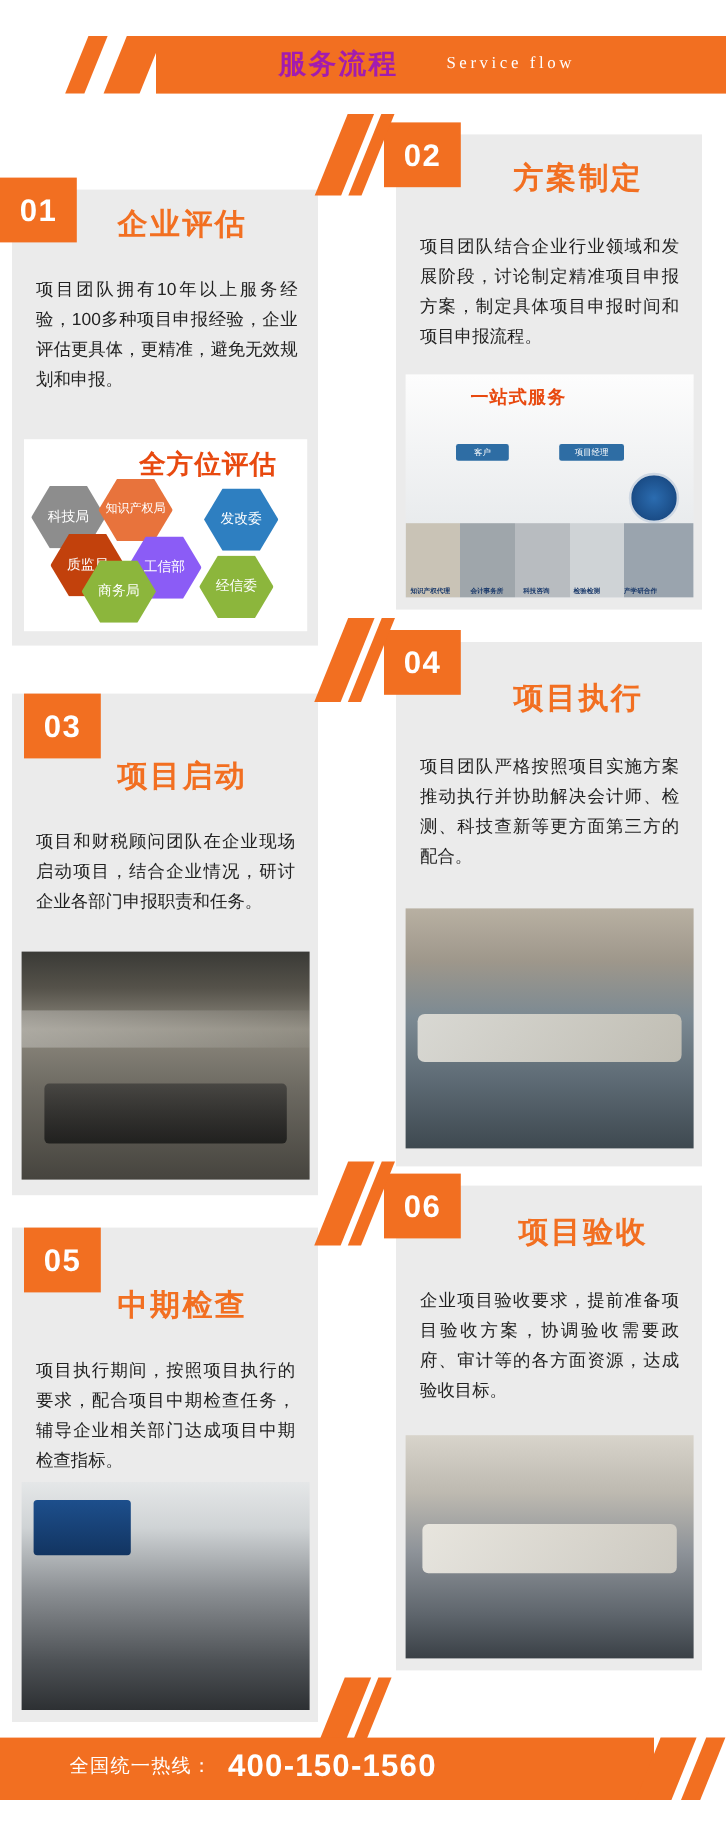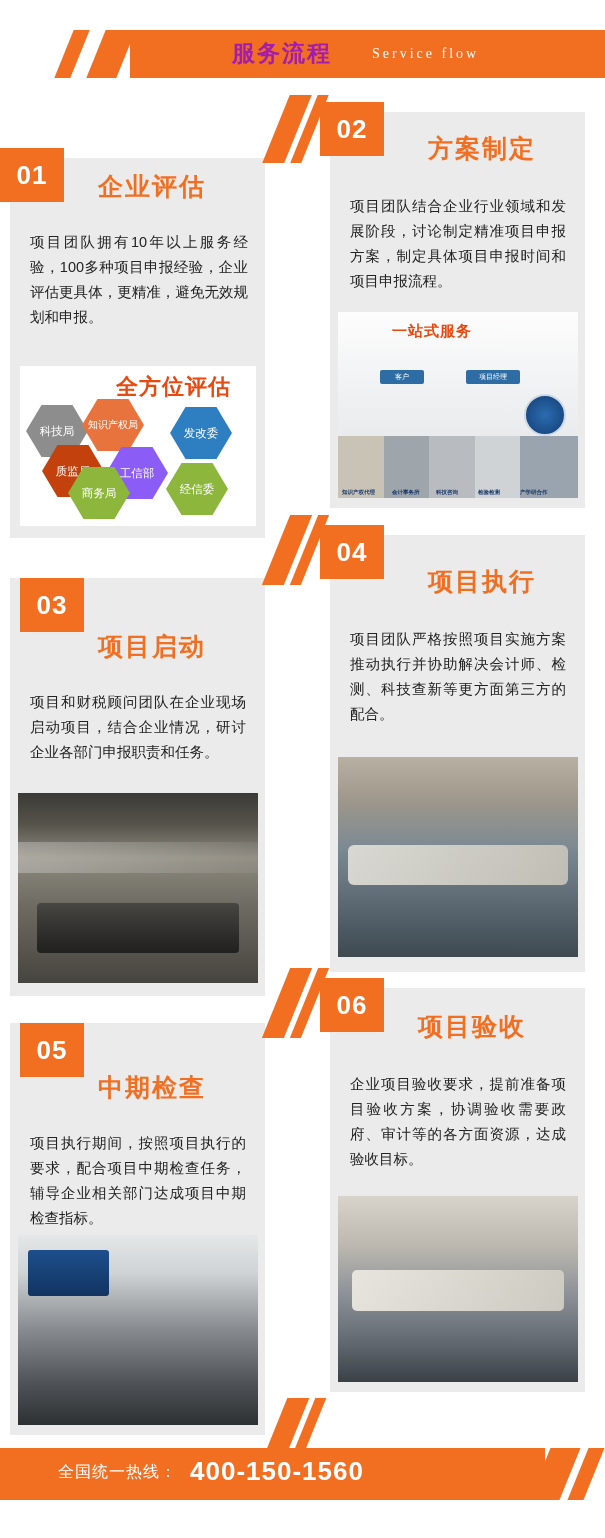--- a/index.html
+++ b/index.html
@@ -224,21 +224,21 @@
       linear-gradient(180deg,#e5e7e8 0%,#cfd3d5 20%,#8b8f93 48%,#4f5357 78%,#2d3033 100%);
   }
   .c5photo::before{
     content:"";position:absolute;top:8%;left:4%;width:34%;height:24%;
     background:linear-gradient(180deg,#1d4f8c,#123461);border-radius:3px;
   }
 
   
   .c6 { top: 988px; height: 404px; }
   .c6 .badge { top: -10px; left: -10px; }
-  .c6 .card-title { top: 22px; left: 88px; text-align: center; }
+  .c6 .card-title { top: 22px; left: 102px; text-align: center; }
   .c6 .card-body { top: 84px; left: 20px; width: 216px; }
 
   .c6photo {
     top: 208px; left: 8px; width: 240px; height: 186px;
     background:
       linear-gradient(180deg,#d8d4cb 0%,#bdb9b0 26%,#8e9399 52%,#5f666d 80%,#3a4046 100%);
   }
   .c6photo::before{
     content:"";position:absolute;top:40%;left:6%;width:88%;height:22%;
     background:linear-gradient(90deg,#efece4,#d5d1c7);border-radius:5px;opacity:.9;

